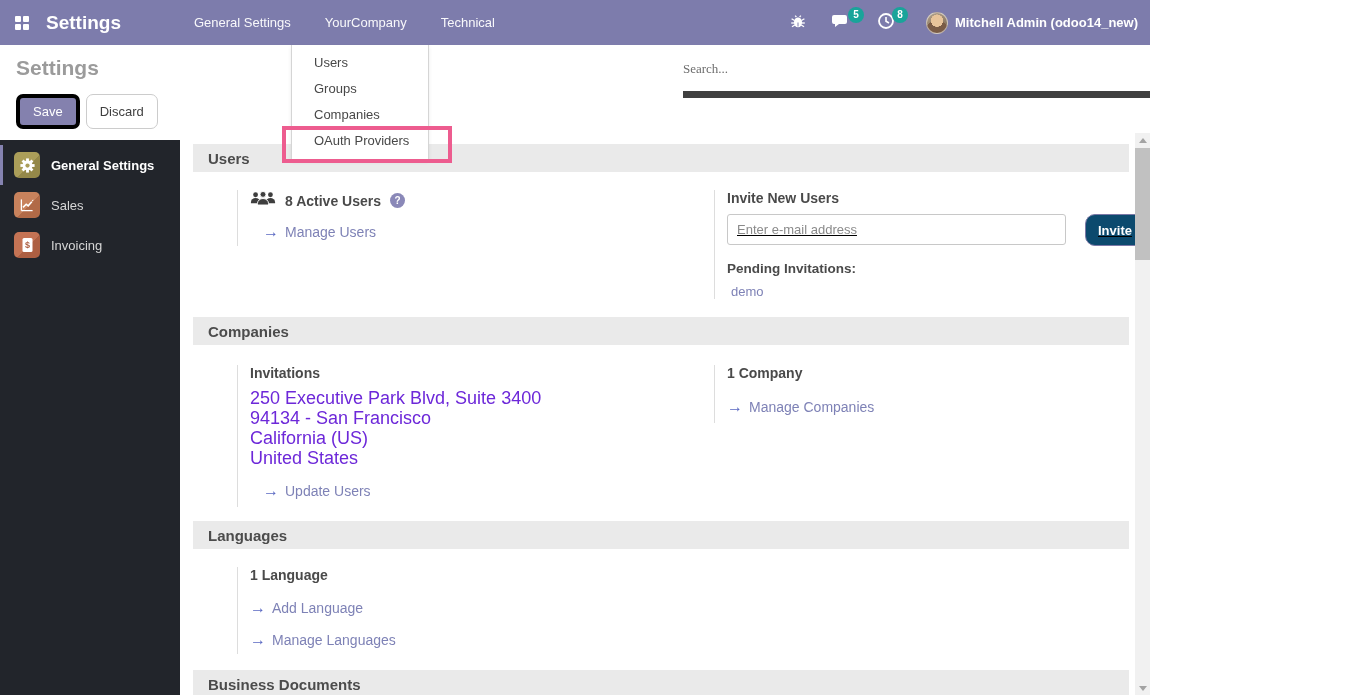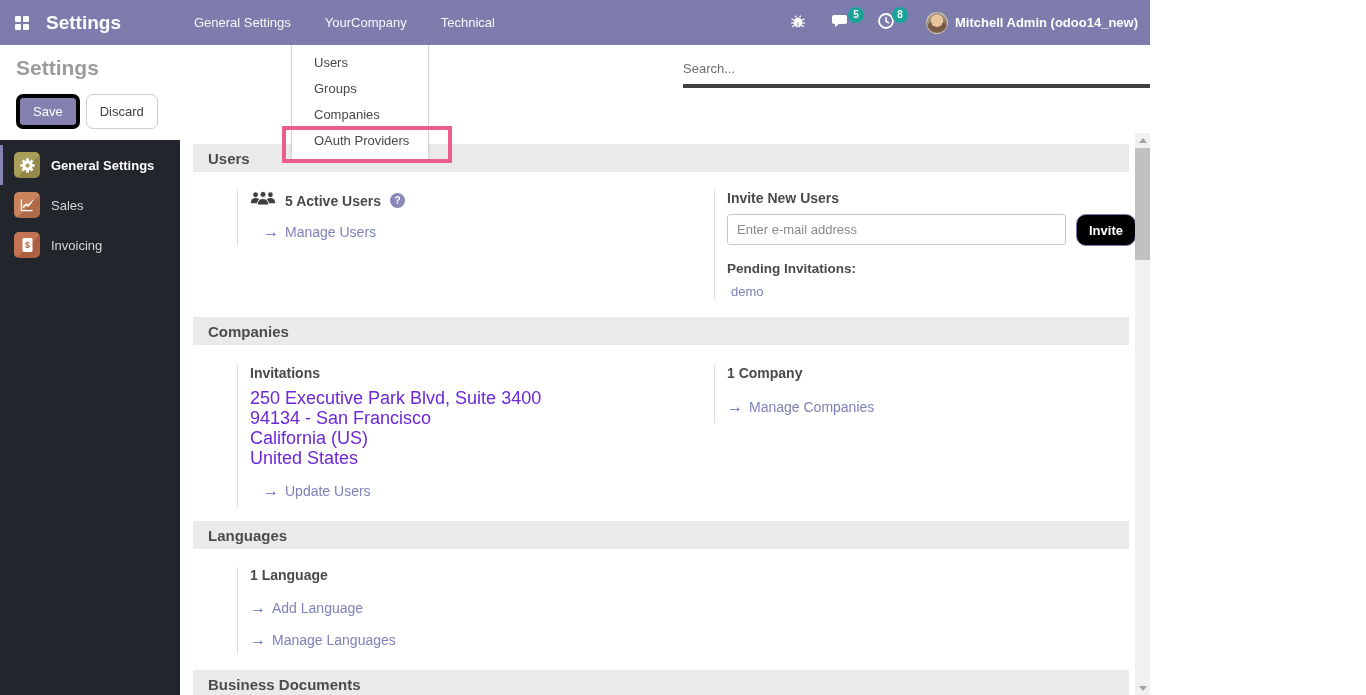--- a/index.html
+++ b/index.html
@@ -25,21 +25,21 @@
       border:1px solid rgba(255,255,255,.5); }
   .user-name { font-size:13px; font-weight:600; cursor:pointer; }
 
   
   .control-panel { position:absolute; top:45px; left:0; right:0; height:95px; background:#fff; }
   .page-title { position:absolute; left:16px; top:11px; font-size:21px; font-weight:bold; color:#9b9b9b; }
   .cp-buttons { position:absolute; left:16px; top:49px; display:flex; gap:6px; }
   .btn { font-size:13px; padding:6px 13px; border-radius:7px; cursor:pointer; font-family:inherit; }
   .btn-primary { background:#8481ae; border:4px solid #000000; color:#fff; }
   .btn-secondary { background:#fff; border:1px solid #ccc; color:#3f3f3f; }
-  .search-box { position:absolute; left:683px; top:10px; width:669px; border-bottom:4px solid #404040; display:flex; align-items:center; padding-bottom:6px; }
+  .search-box { position:absolute; left:683px; top:10px; width:669px; border-bottom:7px solid #404040; display:flex; align-items:center; padding-bottom:12px;font-family:Liberation Serif, serif; }
   .search-input { flex:1; border:none; outline:none; font-size:13px; color:#555; font-family:inherit; padding:6px 0 2px 0; }
   .search-input::placeholder { color:#6e6e6e; }
   .search-icon { cursor:pointer; display:flex; }
 
   
   .sidebar { position:absolute; top:140px; left:0; width:180px; bottom:0; background:#22252b; z-index:10; }
   .side-item { height:40px; display:flex; align-items:center; padding-left:14px; color:#d6d6d6; font-size:13px; cursor:pointer; position:relative; }
   .side-item:first-child { margin-top:5px; }
   .side-item.active { color:#fff; font-weight:bold; }
   .side-item.active::before { content:""; position:absolute; left:0; top:0; bottom:0; width:3px; background:#8583b0; }
@@ -59,24 +59,24 @@
   .setting-box { border-left:1px solid #ddd; padding-left:12px; position:absolute; }
   .col-l { left:57px; }
   .col-r { left:534px; }
   .setting-title-row { display:flex; align-items:center; gap:9px; }
   .setting-title { font-size:14px; font-weight:bold; color:#4a4a4a; }
   .help-icon { width:15px; height:15px; border-radius:50%; background:#8a88b8; color:#fff; font-size:10px; font-weight:bold; display:inline-flex; align-items:center; justify-content:center; cursor:pointer; }
   .link-row { display:flex; align-items:center; gap:6px; cursor:pointer; }
   .arrow { color:#5a68c2; font-size:16px; font-weight:bold; line-height:1; }
   .olink { color:#7e82b6; font-size:14px; }
   .addr-line { color:#6d28d9; font-size:18px; line-height:20px; }
-  .invite-row { display:flex; align-items:flex-start; gap:10px; margin-top:8px; }
+  .invite-row { display:flex; align-items:flex-start; gap:19px; margin-top:8px;text-decoration:underline; }
   .invite-input { width:339px; height:31px; border:1px solid #c8c8c8; border-radius:3px; padding:0 9px; font-size:13px; color:#555; font-family:inherit; outline:none; }
   .invite-input::placeholder { color:#8a8a8a; }
-  .invite-btn { height:32px; padding:0 12px; background:#000000; color:#fff; border:1px solid #7b78a6; border-radius:10px; font-size:13px; font-weight:bold; cursor:pointer; font-family:inherit; }
+  .invite-btn { height:32px; padding:0 12px; background:#0c4a6e; color:#fff; border:1px solid #7b78a6; border-radius:10px; font-size:13px; font-weight:bold; cursor:pointer; font-family:inherit; }
   .pending-label { font-size:13.5px; font-weight:bold; color:#4a4a4a; margin-top:15px; }
   .pending-item { color:#7e82b6; font-size:13px; margin-top:8px; margin-left:4px; cursor:pointer; }
 
   
   .dropdown { position:absolute; top:45px; left:291px; width:138px; background:#fff; border:1px solid #d5d5d5; border-top:none; padding:5px 0; z-index:40; box-shadow:0 2px 4px rgba(0,0,0,.08); }
   .dropdown-item { height:26px; line-height:26px; padding-left:22px; font-size:13px; color:#484848; cursor:pointer; }
   .annotation-box { position:absolute; top:126px; left:282px; width:170px; height:37px; border:4px solid #ed5c8f; z-index:45; pointer-events:none; }
 
   
   .scrollbar { position:absolute; top:133px; right:0; width:15px; bottom:0; background:#f1f1f1; z-index:20; }
@@ -214,21 +214,21 @@
                 <g fill="#3e3e3e">
                   <circle cx="6" cy="5" r="2.6"></circle>
                   <path d="M1 13 a5 4.5 0 0 1 10 0 v1 h-10 z"></path>
                   <circle cx="22" cy="5" r="2.6"></circle>
                   <path d="M17 13 a5 4.5 0 0 1 10 0 v1 h-10 z"></path>
                   <circle cx="14" cy="4.6" r="3.2" stroke="#fff" stroke-width="1"></circle>
                   <path d="M8 14.5 a6 5.5 0 0 1 12 0 v1.5 h-12 z" stroke="#fff" stroke-width="1"></path>
                 </g>
               </svg>
           </span>
-          <span class="setting-title">5 Active Users</span>
+          <span class="setting-title">8 Active Users</span>
           <span class="help-icon">?</span>
         </div>
         <div class="link-row" style="margin-top:13px; margin-left:13px;">
           <span class="arrow">→</span>
           <span class="olink">Manage Users</span>
         </div>
       </div>
       <div class="setting-box col-r" style="top:18px;">
         <div class="setting-title">Invite New Users</div>
         <div class="invite-row">

